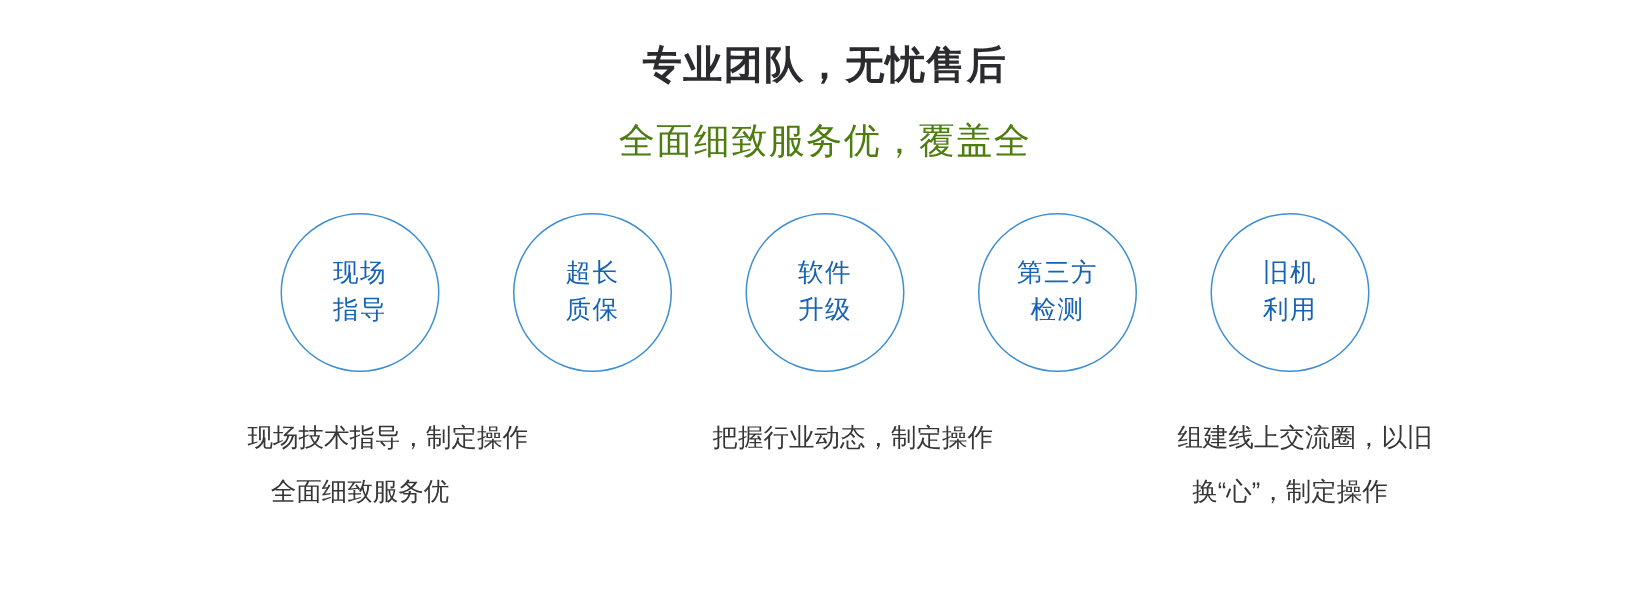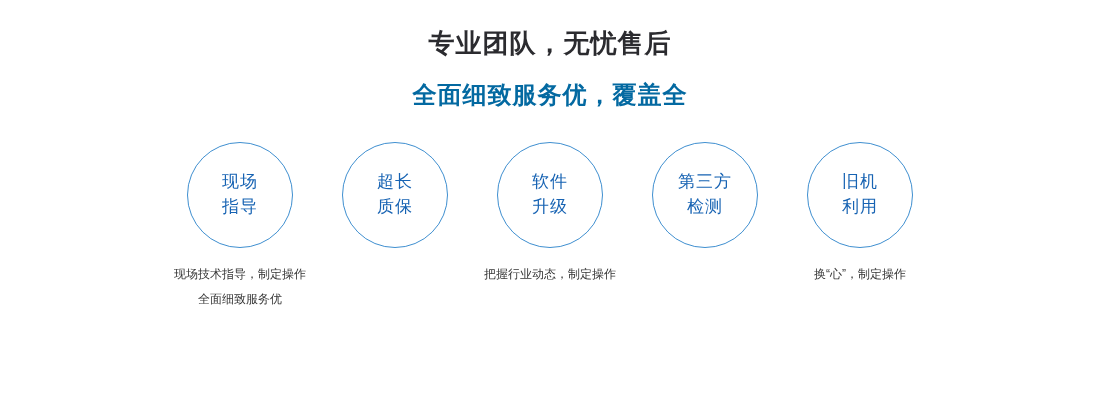--- a/index.html
+++ b/index.html
@@ -26,22 +26,22 @@
   .main-title {
     font-size: 26px;
     font-weight: bold;
     color: #2b2b2f;
     letter-spacing: 1px;
     line-height: 1.2;
     margin: 0;
   }
   .sub-title {
     font-size: 24px;
-    font-weight: bold;
-    color: #0369a1;
+    font-weight: normal;
+    color: #4d7c0f;
     letter-spacing: 1px;
     line-height: 1.2;
     margin: 22px 0 0 0;
   }
   .cards {
     display: flex;
     justify-content: center;
     align-items: flex-start;
     margin-top: 32px;
     padding: 0 130px;
@@ -66,23 +66,23 @@
     background: #ffffff;
   }
   .circle-line {
     font-size: 17px;
     color: #1763b3;
     line-height: 1.45;
     letter-spacing: 1px;
     white-space: nowrap;
   }
   .caption {
-    margin-top: 14px;
+    margin-top: 26px;
     text-align: center;
-    font-size: 12px;
+    font-size: 17px;
     color: #363636;
     line-height: 2.1;
     width: 150px;
   }
   .caption-line {
     display: block;
     white-space: nowrap;
   }
 </style>
 </head>
@@ -131,18 +131,19 @@
         <span class="circle-line">检测</span>
       </div>
     </div>
 
     <div class="card">
       <div class="circle">
         <span class="circle-line">旧机</span>
         <span class="circle-line">利用</span>
       </div>
       <div class="caption">
+        <span class="caption-line">组建线上交流圈，以旧</span>
         <span class="caption-line">换“心”，制定操作</span>
       </div>
     </div>
 
   </div>
 </div>
 
 </body></html>

